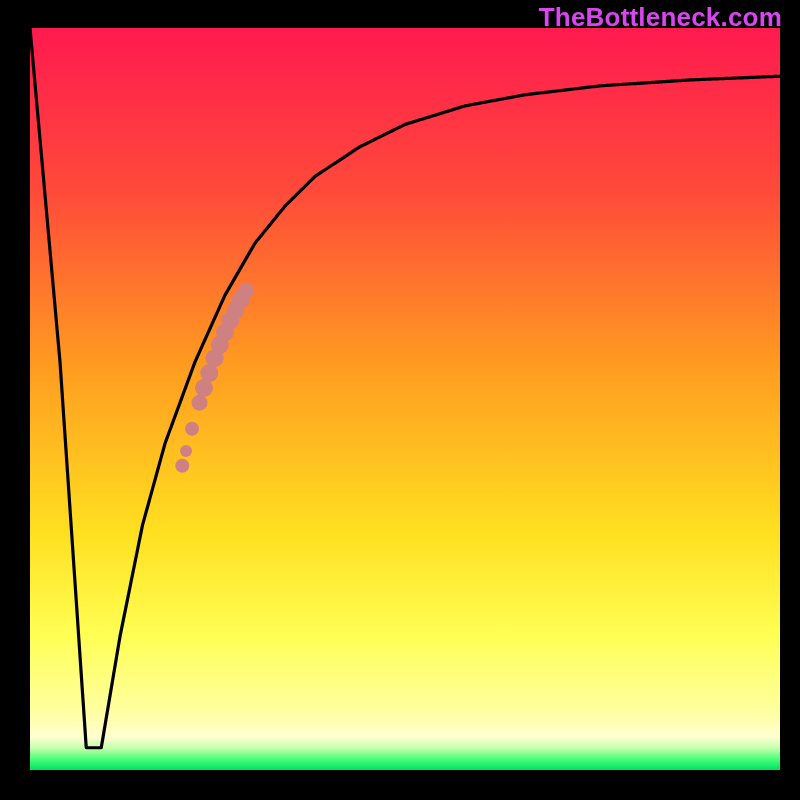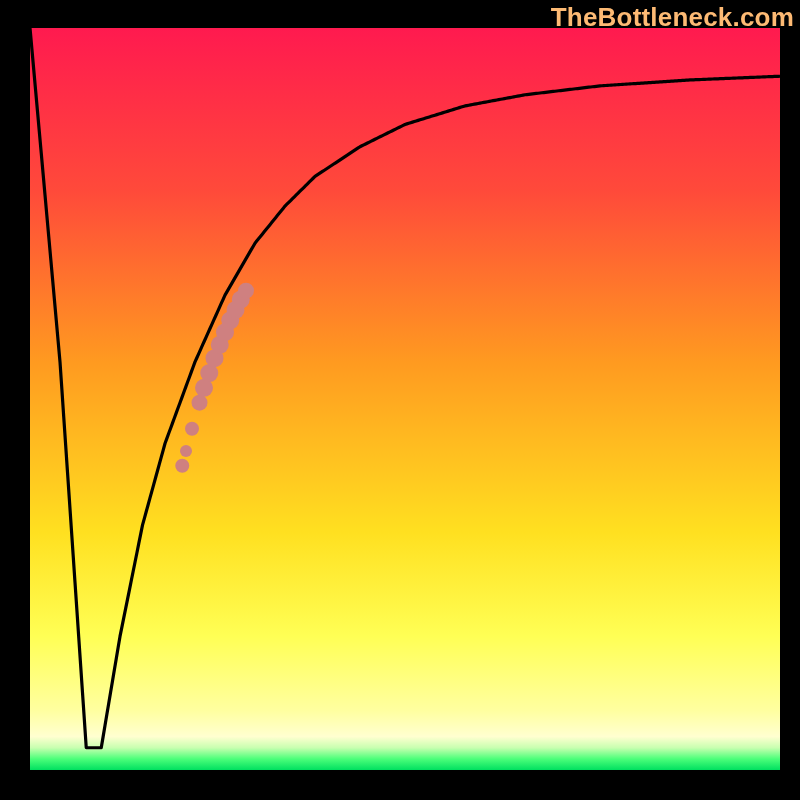--- a/index.html
+++ b/index.html
@@ -13,25 +13,25 @@
   .frame {
     position: absolute;
     top: 0;
     left: 0;
     width: 800px;
     height: 800px;
   }
   .watermark {
     position: absolute;
     top: 2px;
-    right: 6px;
+    right: 18px;
     font-family: Arial, Helvetica, sans-serif;
     font-size: 26px;
     font-weight: 600;
-    color: #fdba74;
+    color: #d946ef;
     letter-spacing: 0.2px;
   }
   svg { display: block; }
 </style>
 </head>
 <body>
 
 <div class="frame">
   <svg id="chart-svg" width="800" height="800" viewBox="0 0 800 800">
     <defs>

